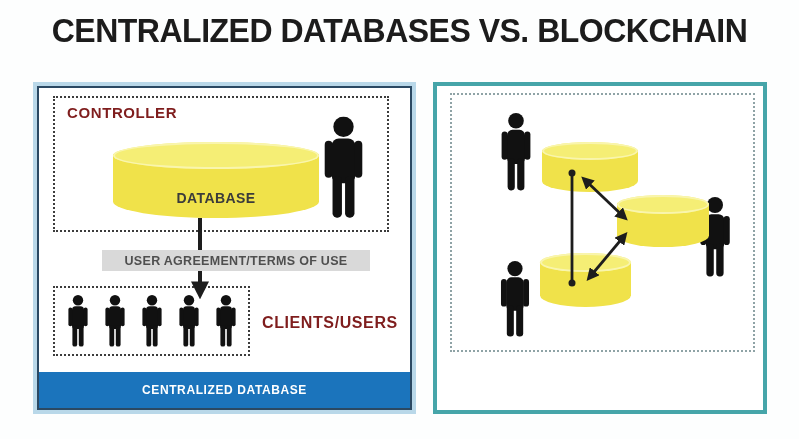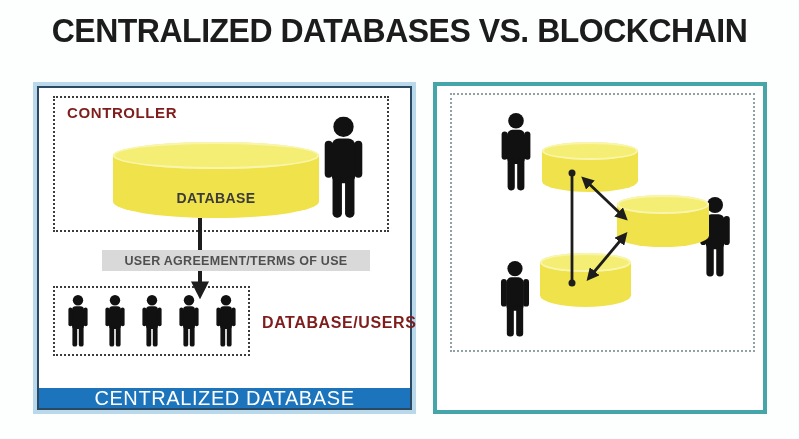--- a/index.html
+++ b/index.html
@@ -19,23 +19,23 @@
     left:33px;width:383px;height:332px;
     border:4px solid var(--left-border,#b9d8e9);
     box-shadow:inset 0 0 0 2px var(--left-inner-line,#2b4963);
   }
   .panel-right{
     left:433px;width:334px;height:332px;
     border:4px solid var(--right-border,#46a5a9);
   }
   .panel-inner{position:absolute;inset:0;}
   .footer-bar{
-    position:absolute;left:2px;right:2px;bottom:2px;height:20px;
+    position:absolute;left:2px;right:2px;bottom:2px;height:36px;
     display:flex;align-items:center;justify-content:center;
-    color:var(--footer-text,#fff);font-weight:normal;font-size:20px;letter-spacing:0.6px;
+    color:var(--footer-text,#fff);font-weight:bold;font-size:12px;letter-spacing:0.6px;
   }
   .footer-left{background:var(--left-footer-bg,#1b74bc);}
   .footer-right{background:var(--right-footer-bg,#2da4ac);left:0;right:0;bottom:0;}
   
   .dotted{position:absolute;box-sizing:border-box;}
   .controller-box{left:16px;top:10px;width:336px;height:136px;border:2px dotted #3c3c3c;}
   .clients-box{left:16px;top:200px;width:197px;height:70px;border:2px dotted #3c3c3c;
     display:flex;align-items:center;justify-content:space-around;padding:2px 4px;}
   .network-box{left:13px;top:7px;width:305px;height:259px;border:2px dotted #8fa3a6;}
   .box-label{
@@ -134,21 +134,21 @@
       <svg class="client-person" viewBox="0 0 60 130">
           <use href="#person-shape"></use>
         </svg>
       <svg class="client-person" viewBox="0 0 60 130">
           <use href="#person-shape"></use>
         </svg>
       <svg class="client-person" viewBox="0 0 60 130">
           <use href="#person-shape"></use>
         </svg>
     </div>
-    <div class="box-label clients-label">DATABASE/USERS</div>
+    <div class="box-label clients-label">CLIENTS/USERS</div>
 
     <div class="footer-bar footer-left">CENTRALIZED DATABASE</div>
   </div>
 </div>
 
 <div class="panel panel-right">
   <div class="panel-inner">
 
     <div class="dotted network-box"></div>
 

